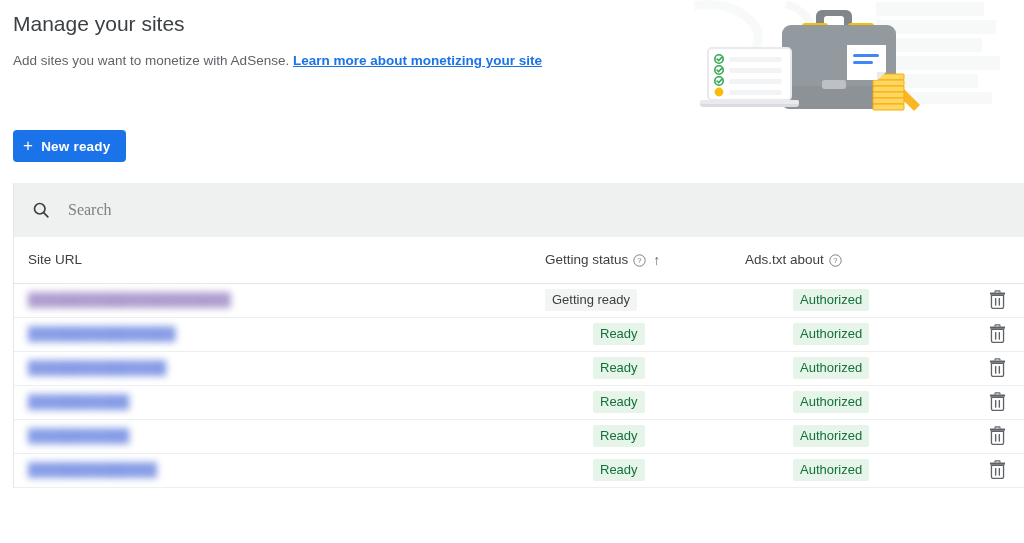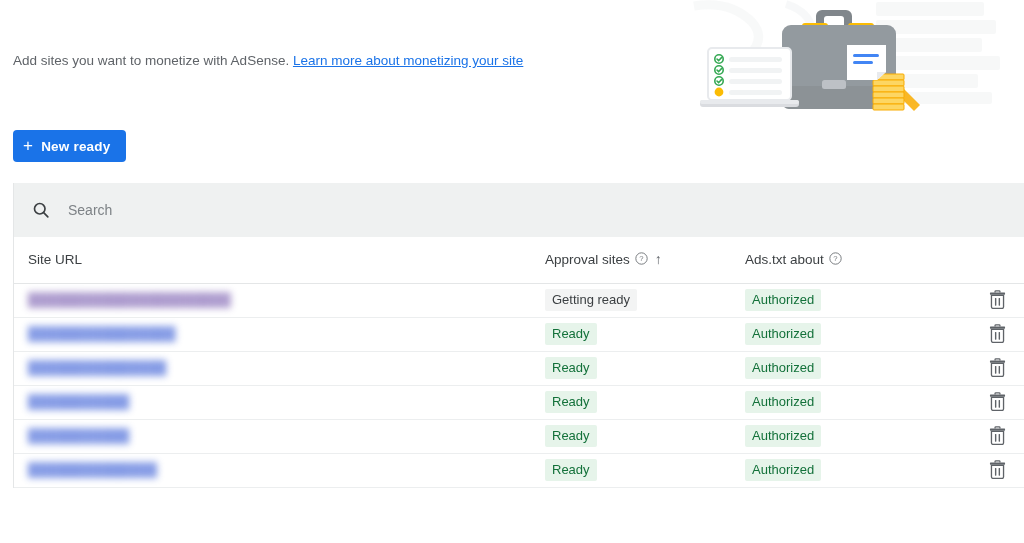--- a/index.html
+++ b/index.html
@@ -18,21 +18,21 @@
     position: absolute; left: 13px; top: 10px;
     font-size: 21px; line-height: 28px; font-weight: 400;
     color: #3c4043; letter-spacing: 0px;
   }
   .subtitle {
     position: absolute; left: 13px; top: 52px;
     font-size: 13.5px; line-height: 18px; color: #5f6368;
     white-space: nowrap;
   }
   .subtitle a {
-    color: #1a73e8; text-decoration: underline; cursor: pointer;
+    color: #1a73e8; text-decoration: underline; cursor: pointer; font-weight: bold;
   }
 
   
   .illustration {
     position: absolute; left: 690px; top: 0px;
     width: 334px; height: 115px; overflow: hidden;
   }
 
   
   .new-site-btn {
@@ -59,38 +59,38 @@
     border-right: 1px solid #e4e6e7;
   }
 
   .search-bar {
     height: 54px; background: #eff1f1;
     display: flex; align-items: center; padding-left: 17px; gap: 15px;
   }
   .search-icon { width: 20px; height: 20px; display:block; }
   .search-input {
     border: none; outline: none; background: transparent;
-    font-family: Liberation Sans, sans-serif;
-    font-size: 14px; color: #5f6368; width: 340px;
+    font-family: Liberation Serif, serif;
+    font-size: 16px; color: #5f6368; width: 340px;
   }
   .search-input::placeholder { color: #7d8286; }
 
   .tbl { width: 100%; border-collapse: collapse; table-layout: fixed; }
   .tbl col.c-url    { width: 517px; }
   .tbl col.c-appr   { width: 200px; }
   .tbl col.c-ads    { width: 215px; }
   .tbl col.c-act    { width: 98px;  }
 
   .tbl thead th {
     height: 46px; padding: 0 0 0 14px;
     text-align: left; font-size: 13.5px; font-weight: 400;
     color: #3c4043; border-bottom: 1px solid #e4e6e7;
     vertical-align: middle; white-space: nowrap;
   }
-  .th-inner { display: inline-flex; align-items: flex-start; gap: 5px; }
+  .th-inner { display: inline-flex; align-items: flex-end; gap: 5px; }
   .help-icon { width: 13px; height: 13px; display:block; opacity:.85; }
   .sort-arrow { font-size: 14px; color: #5f6368; line-height: 1; margin-left: 2px; }
 
   .tbl tbody td {
     height: 34px; padding: 0 0 0 14px;
     border-bottom: 1px solid #eceeef;
     font-size: 13.5px; color: #3c4043; vertical-align: middle;
   }
 
   
@@ -102,36 +102,37 @@
     user-select: none;
     white-space: nowrap;
   }
   .url-redacted.visited { color: #7b5fb0; }
   .url-redacted.link    { color: #3b5fd6; }
 
   .chip {
     display: inline-block; padding: 3px 7px 4px 7px;
     border-radius: 2px; font-size: 13px; line-height: 15px;
   }
-  .chip.green   { background: #e6f4ea; color: #13713a; }
+  .chip.green   { background: #e6f4ea; color: #13713a; margin-left: 48px; }
   .chip.neutral { background: #f3f4f4; color: #3c4043; }
 
   .cell-action { text-align: left; padding-left: 0 !important; }
   .trash-btn {
     background: none; border: none; padding: 0; cursor: pointer;
     width: 24px; height: 24px; margin-left: 39px;
     display: inline-flex; align-items: center; justify-content: center;
   }
   .trash-icon { width: 17px; height: 19px; display: block; }
 </style>
 </head>
 <body>
 
 <div id="page">
 
+  <div class="page-title">Manage your sites</div>
 
   <div class="subtitle">
     <span>Add sites you want to monetize with AdSense.</span>
     <a href="#">Learn more about monetizing your site</a>
   </div>
 
   <div class="illustration">
     <svg width="334" height="115" viewBox="0 0 334 115" xmlns="http://www.w3.org/2000/svg">
 
       <g opacity="0.55">
@@ -222,21 +223,21 @@
       </colgroup>
       <thead>
         <tr>
           <th>
             <span class="th-inner">
               <span>Site URL</span>
             </span>
           </th>
           <th>
             <span class="th-inner">
-              <span>Approval sites</span>
+              <span>Getting status</span>
               <span>
                 <svg class="help-icon" viewBox="0 0 16 16" xmlns="http://www.w3.org/2000/svg">
                   <circle cx="8" cy="8" r="7" fill="none" stroke="#5f6368" stroke-width="1.2"></circle>
                   <text x="8" y="11.6" text-anchor="middle" font-family="Liberation Sans, sans-serif" font-size="9.5" fill="#5f6368">?</text>
                 </svg>
               </span>
               <span class="sort-arrow">↑</span>
             </span>
           </th>
           <th>

